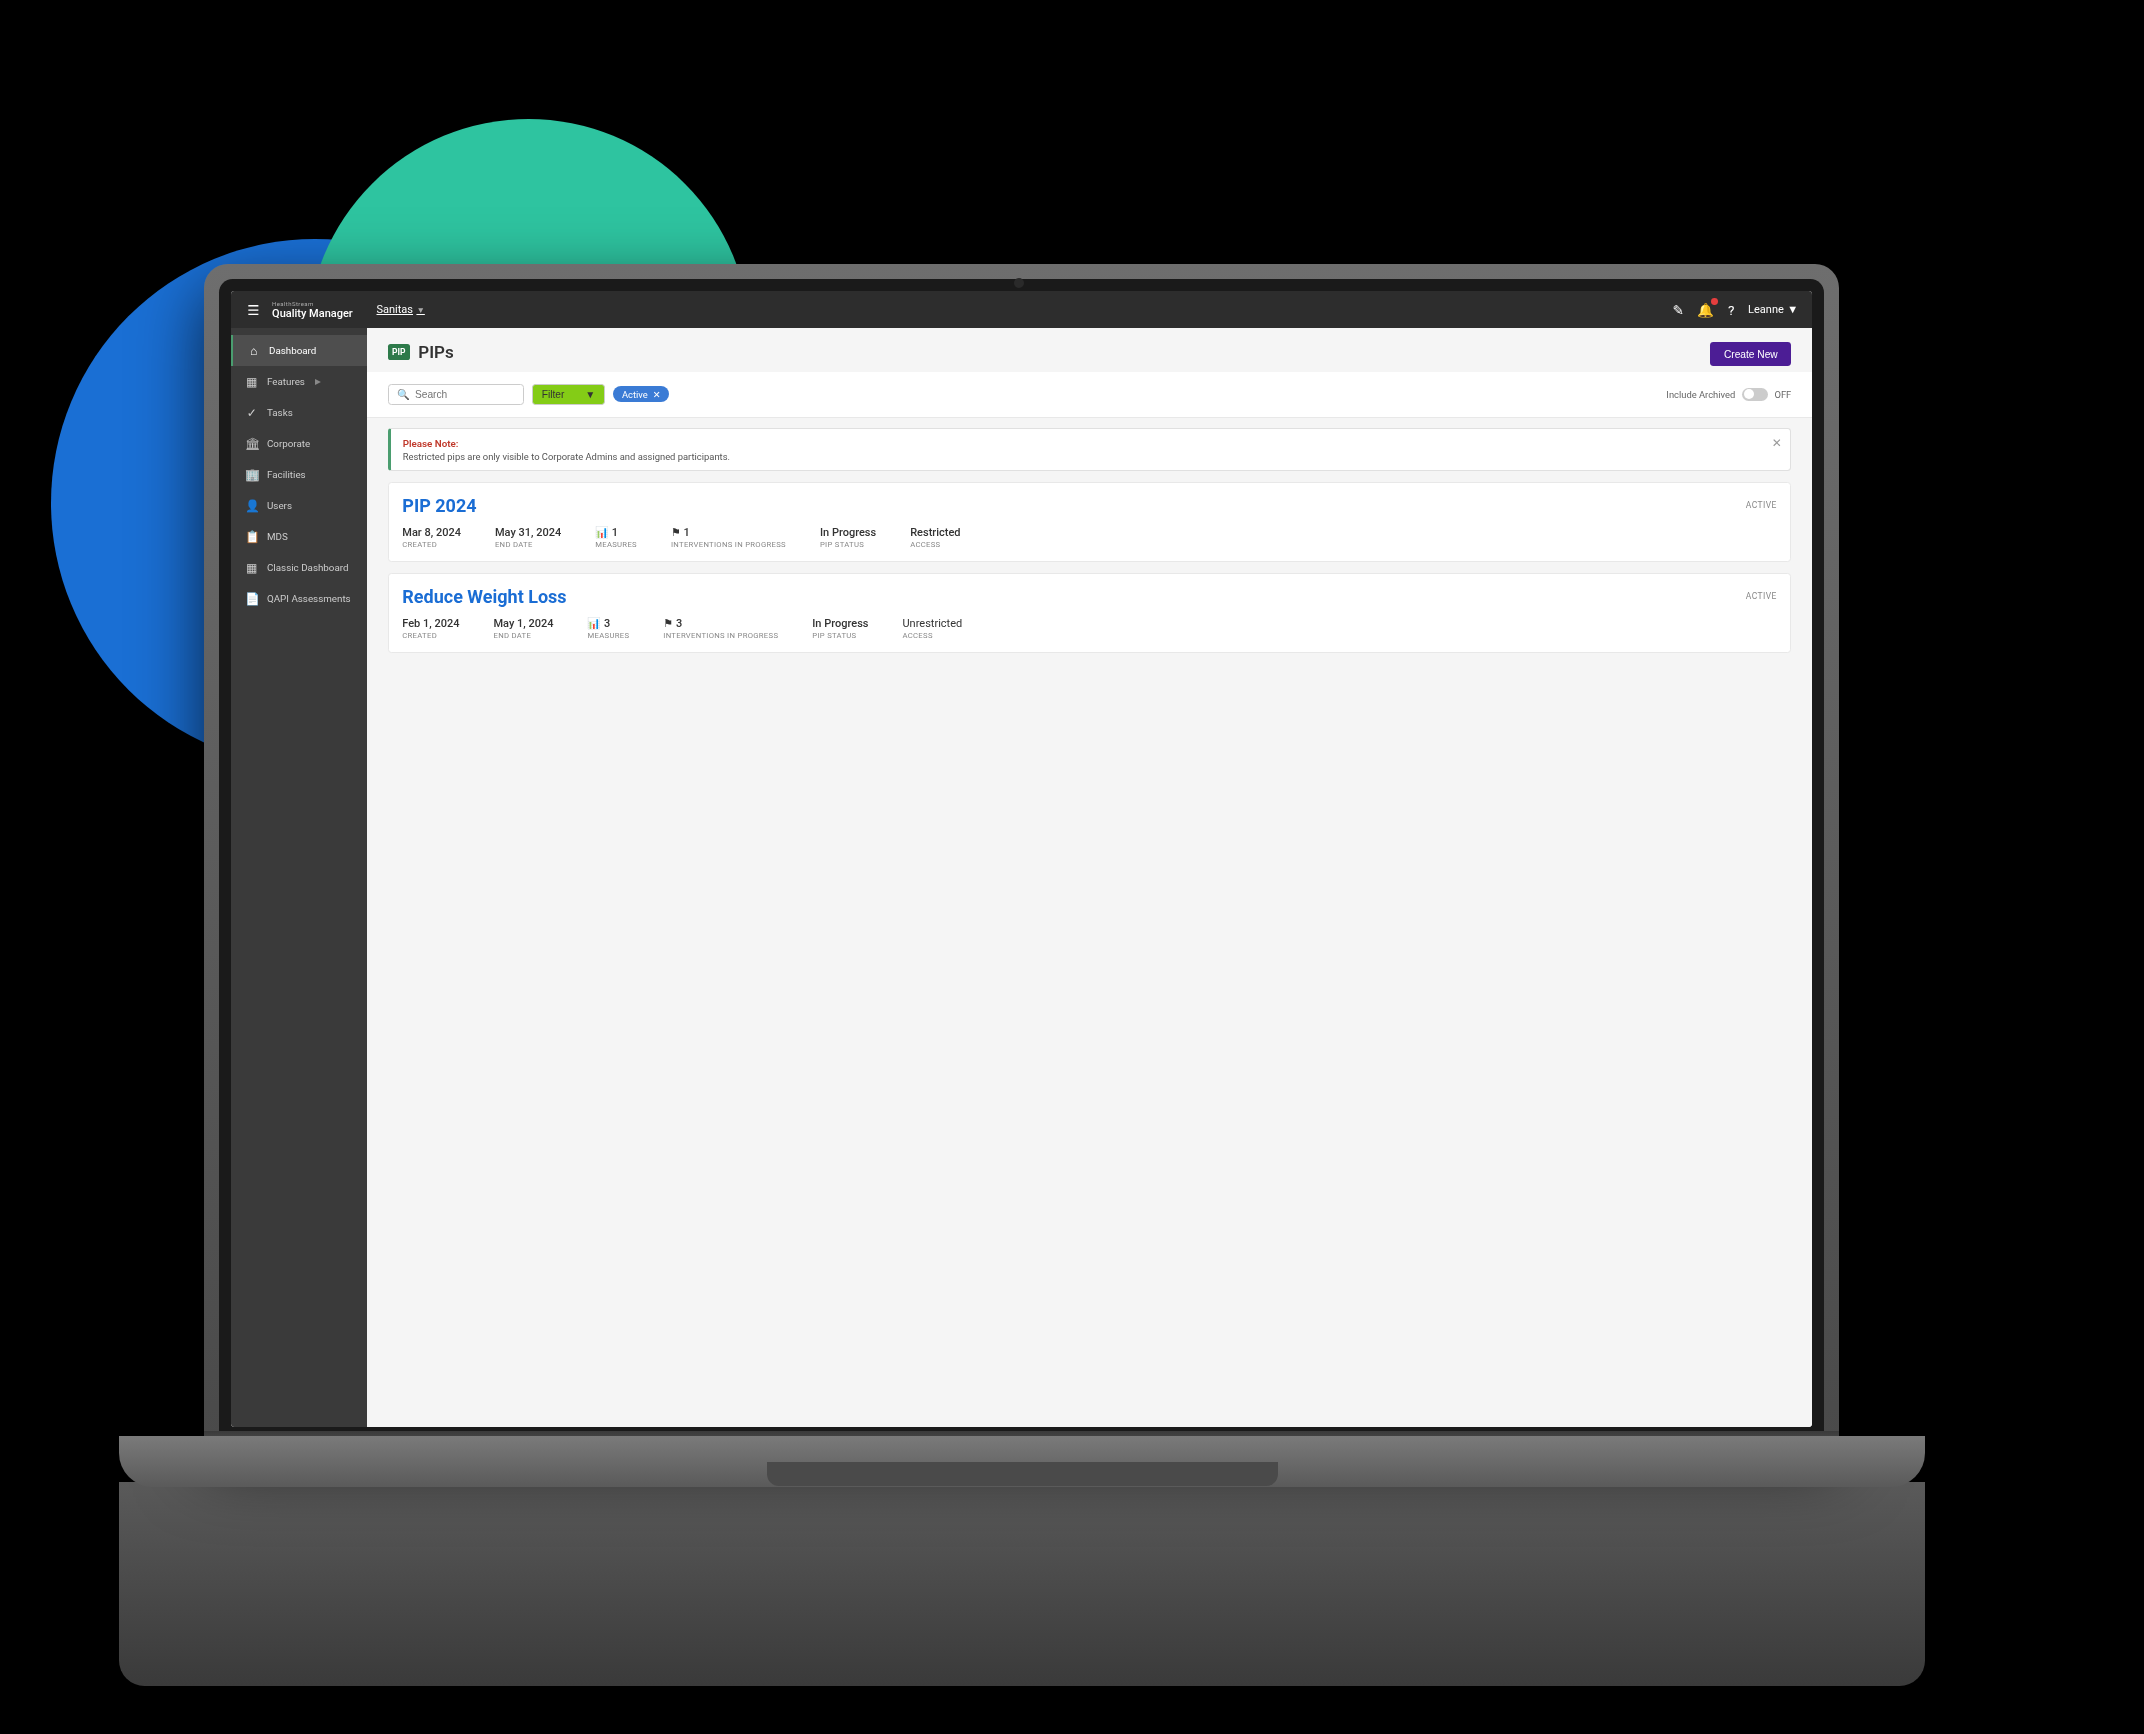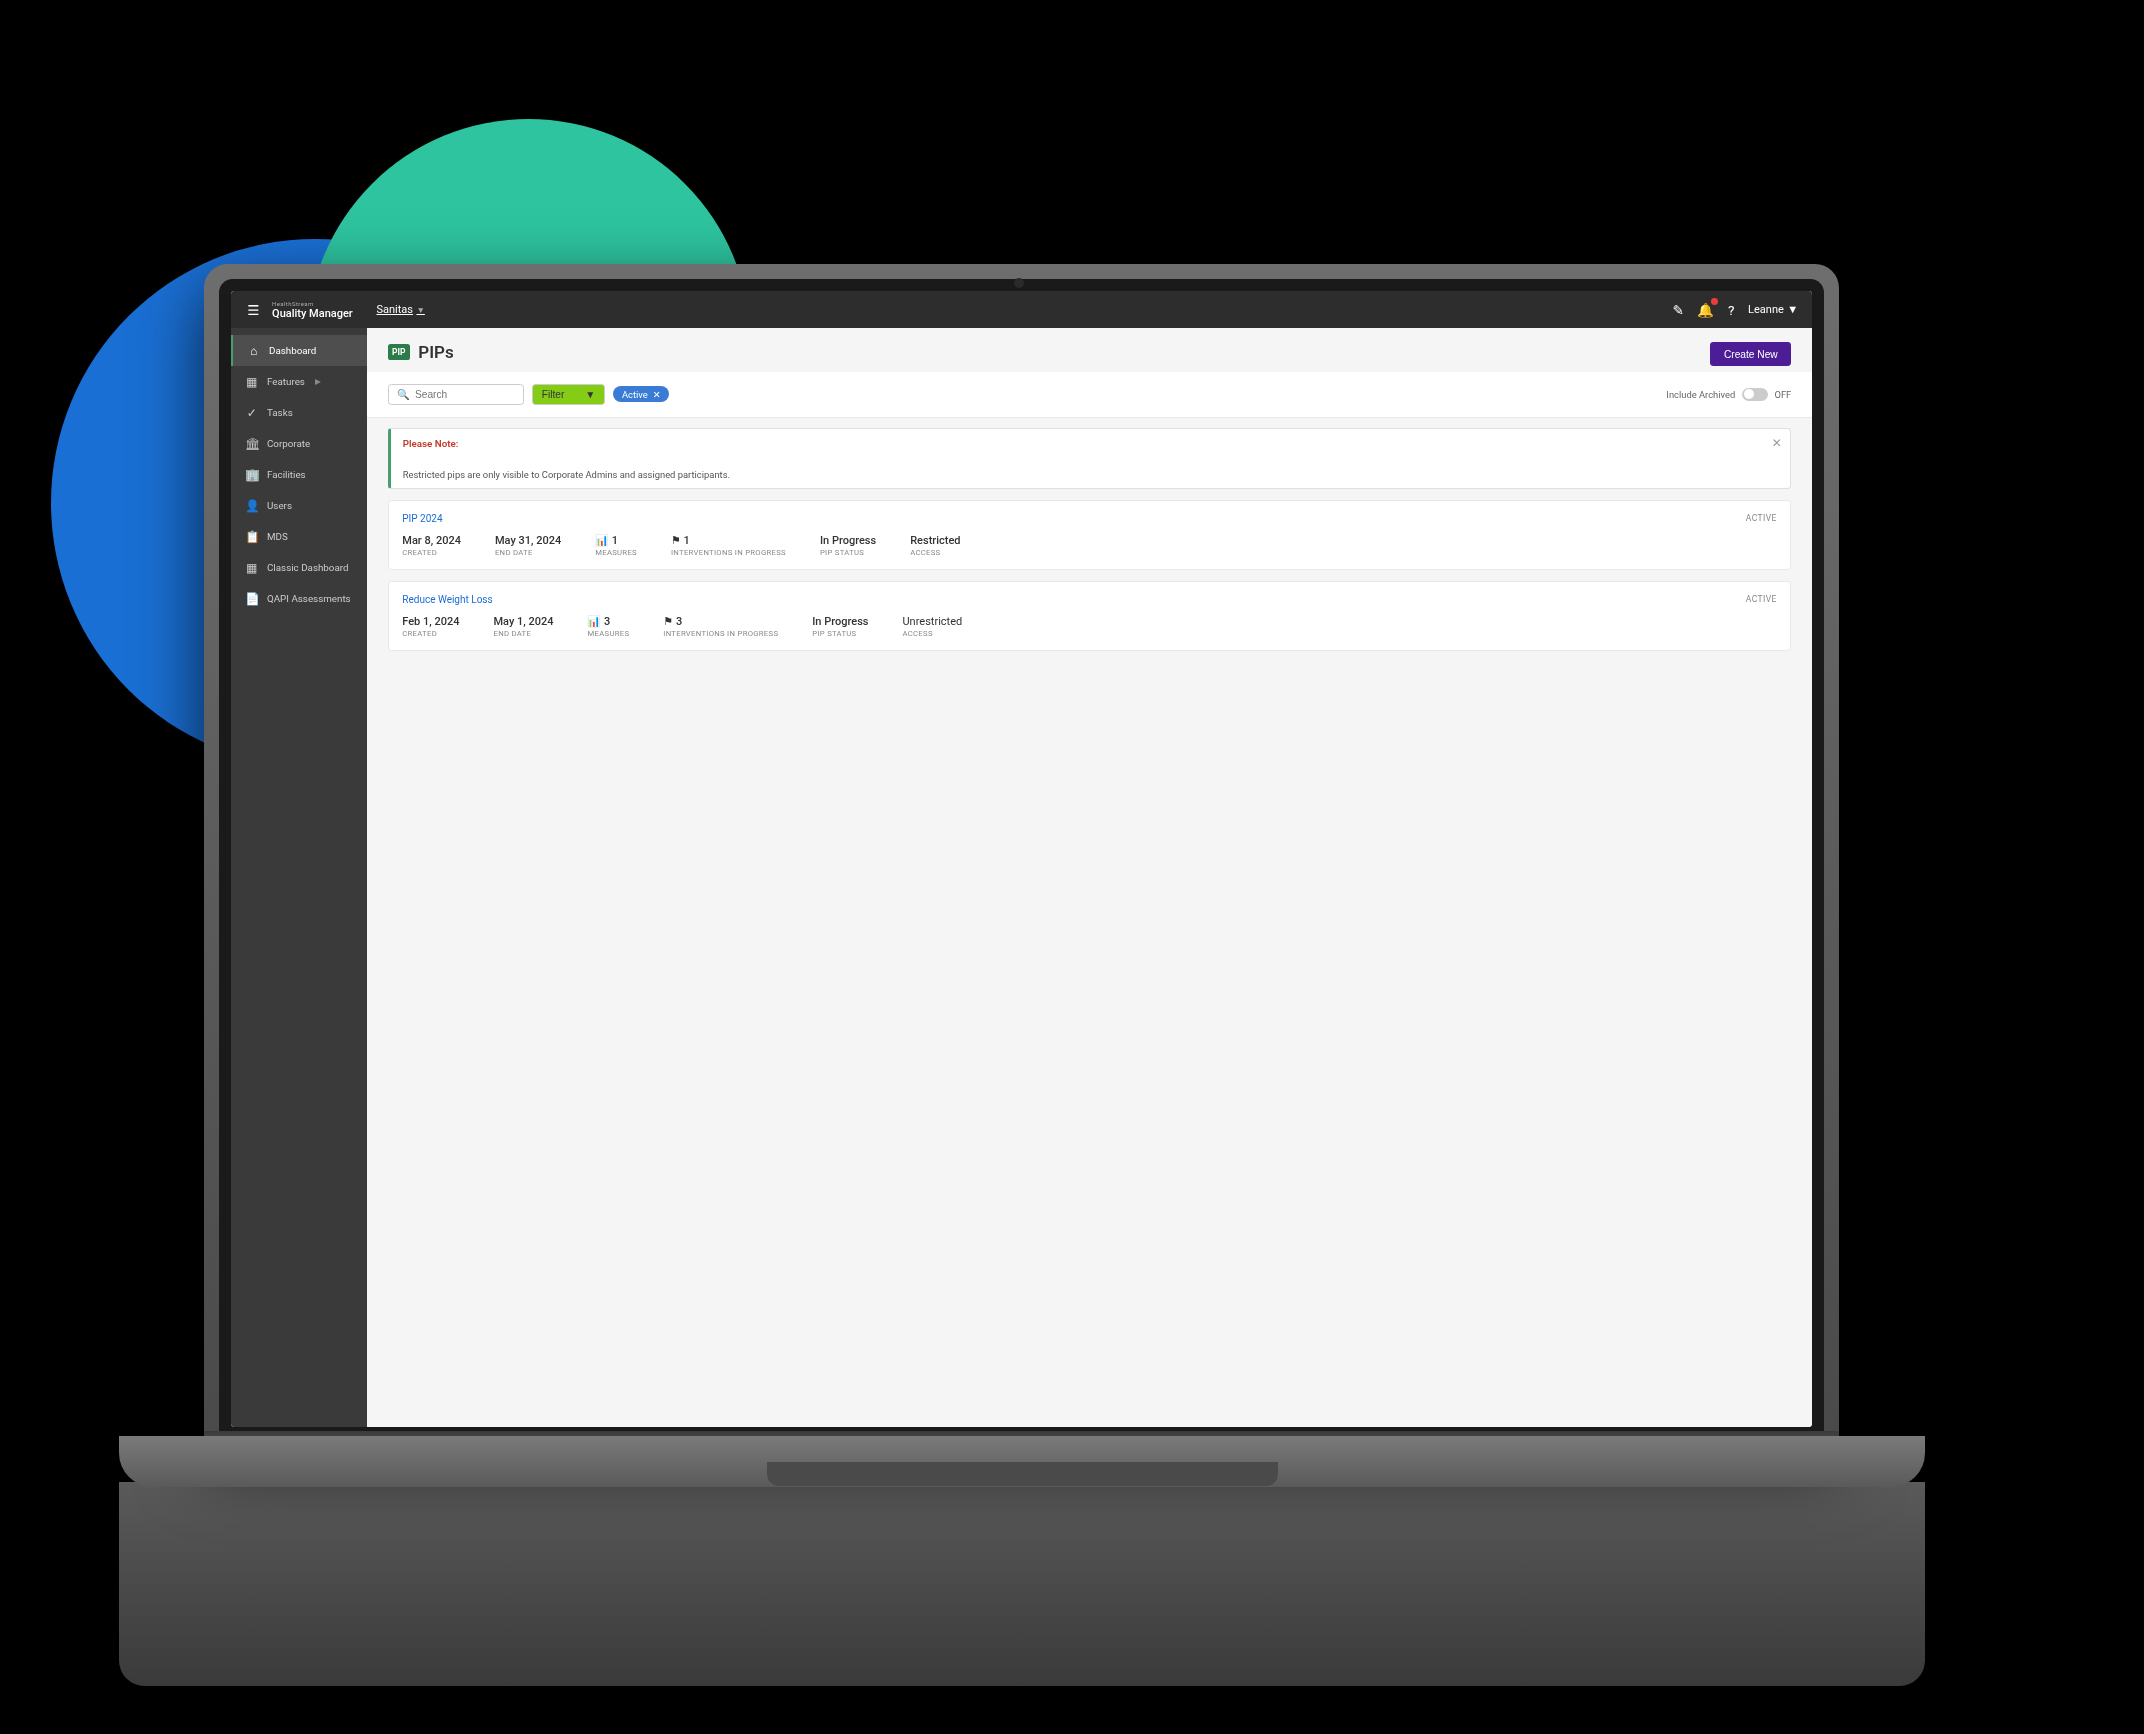--- a/index.html
+++ b/index.html
@@ -404,21 +404,21 @@
       border-left: 3.4px solid #4a9d6f;
       border-radius: 3.4px;
       padding: 8.5px 12px;
       background: #fff;
       position: relative;
     }
     .note-title {
       font-size: 9.8px;
       font-weight: 600;
       color: #c0392b;
-      margin-bottom: 20px;
+      margin-bottom: 2px;
     }
     .note-text {
       font-size: 9.4px;
       color: #555;
     }
     .note-close {
       position: absolute;
       top: 6.8px;
       right: 8.5px;
       color: #999;
@@ -440,23 +440,23 @@
       padding: 12px 13.6px;
       margin-bottom: 10.2px;
     }
     .pip-card-header {
       display: flex;
       align-items: center;
       justify-content: space-between;
       margin-bottom: 10.2px;
     }
     .pip-card-title {
-      font-size: 10px;
+      font-size: 18px;
       color: #1a6dd4;
-      font-weight: 400;
+      font-weight: 700;
       cursor: pointer;
     }
     .pip-card-status {
       font-size: 8.5px;
       color: #888;
       text-transform: uppercase;
       letter-spacing: 0.4px;
     }
     .pip-card-meta {
       display: flex;

